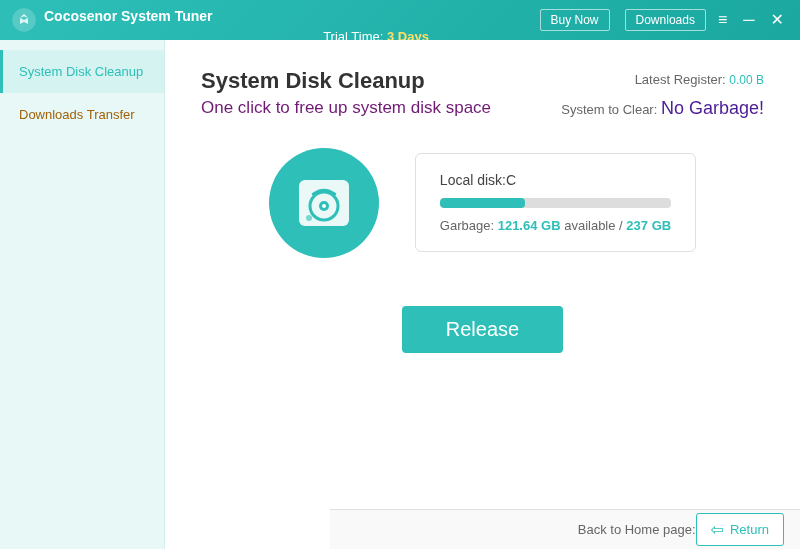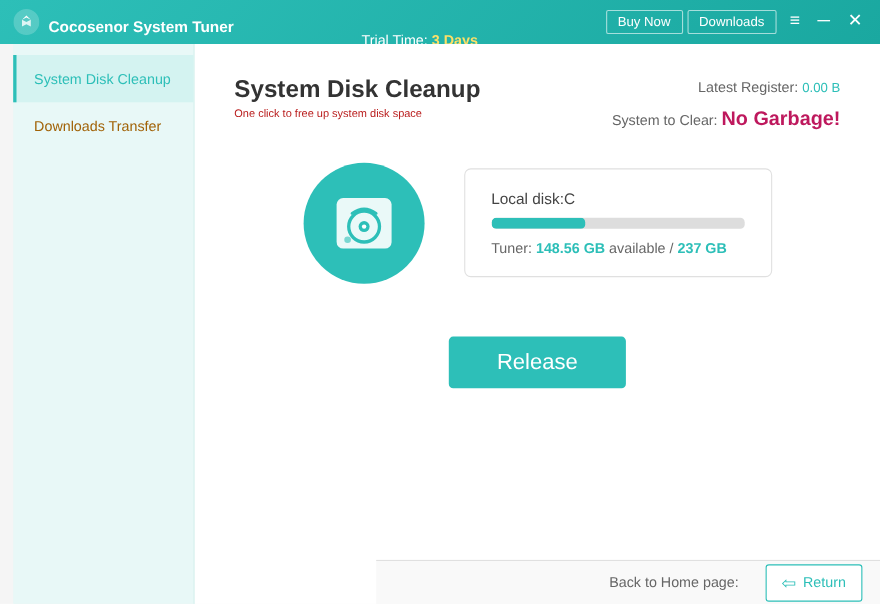--- a/index.html
+++ b/index.html
@@ -9,21 +9,21 @@
     .title-bar {
       background: linear-gradient(135deg, #2dbfb8, #1aa8a0);
       height: 40px;
       display: flex;
       align-items: center;
       padding: 0 12px;
       color: white;
     }
     .title-bar-logo {
       display: flex;
-      align-items: flex-end;
+      align-items: flex-start;
       gap: 8px;
     }
     .logo-icon {
       width: 24px;
       height: 24px;
     }
     .title-bar-title {
       font-size: 14px;
       font-weight: 600;
       color: white;
@@ -35,21 +35,21 @@
       color: white;
       margin-top: 33px;
     }
     .trial-days {
       color: #ffe066;
       font-weight: bold;
     }
     .title-bar-buttons {
       display: flex;
       align-items: center;
-      gap: 4px;
+      gap: 15px;
     }
     .title-btn {
       background: transparent;
       border: 1px solid rgba(255,255,255,0.6);
       color: white;
       padding: 3px 10px;
       font-size: 12px;
       cursor: pointer;
       border-radius: 2px;
     }
@@ -64,21 +64,20 @@
       font-size: 16px;
       cursor: pointer;
       padding: 0 4px;
       line-height: 1;
     }
 
     
     .main-layout {
       display: flex;
       height: 509px;
-      padding-left: 12px;
     }
 
     
     .sidebar {
       width: 165px;
       background: #e8f8f7;
       border-right: 1px solid #d0eeec;
       padding-top: 10px;
     }
     .sidebar-item {
@@ -108,41 +107,41 @@
       align-items: flex-start;
       margin-bottom: 24px;
     }
     .page-title {
       font-size: 22px;
       font-weight: 600;
       color: #333;
       margin-bottom: 4px;
     }
     .page-subtitle {
-      font-size: 10px;
-      color: #b91c1c;
+      font-size: 17px;
+      color: #701a75;
     }
     .info-panel {
       text-align: right;
       font-size: 13px;
       color: #666;
       line-height: 1.8;
     }
     .info-value {
       color: #2dbfb8;
       font-weight: normal;
       font-size: 12px;
     }
     .info-label {
       color: #666;
     }
     .no-garbage {
-      color: #be185d;
+      color: #4c1d95;
       font-size: 18px;
-      font-weight: bold;
+      font-weight: normal;
     }
 
     
     .disk-section {
       display: flex;
       align-items: center;
       gap: 36px;
       margin-top: 20px;
       justify-content: center;
     }
@@ -220,21 +219,21 @@
       bottom: 0;
       left: 165px;
       right: 0;
       height: 40px;
       background: #f9f9f9;
       border-top: 1px solid #e0e0e0;
       display: flex;
       align-items: center;
       justify-content: flex-end;
       padding: 0 16px;
-      gap: 24px;
+      gap: 0;
     }
     .footer-label {
       font-size: 13px;
       color: #666;
     }
     .return-btn {
       background: white;
       border: 1px solid #2dbfb8;
       color: #2dbfb8;
       padding: 6px 14px;
@@ -319,22 +318,22 @@
           <circle cx="20" cy="50" r="3" fill="#2dbfb8" opacity="0.6"></circle>
         </svg>
       </div>
 
       <div class="disk-info-card">
         <div class="disk-name">Local disk:C</div>
         <div class="progress-bar-bg">
           <div class="progress-bar-fill" style="width: 37%"></div>
         </div>
         <div class="disk-status">
-          <span>Tuner:</span>
-          <span class="disk-avail">148.56 GB</span>
+          <span>Garbage:</span>
+          <span class="disk-avail">121.64 GB</span>
           <span>available /</span>
           <span class="disk-total">237 GB</span>
         </div>
       </div>
     </div>
 
     <div class="release-btn-wrap">
       <button class="release-btn">Release</button>
     </div>
 

